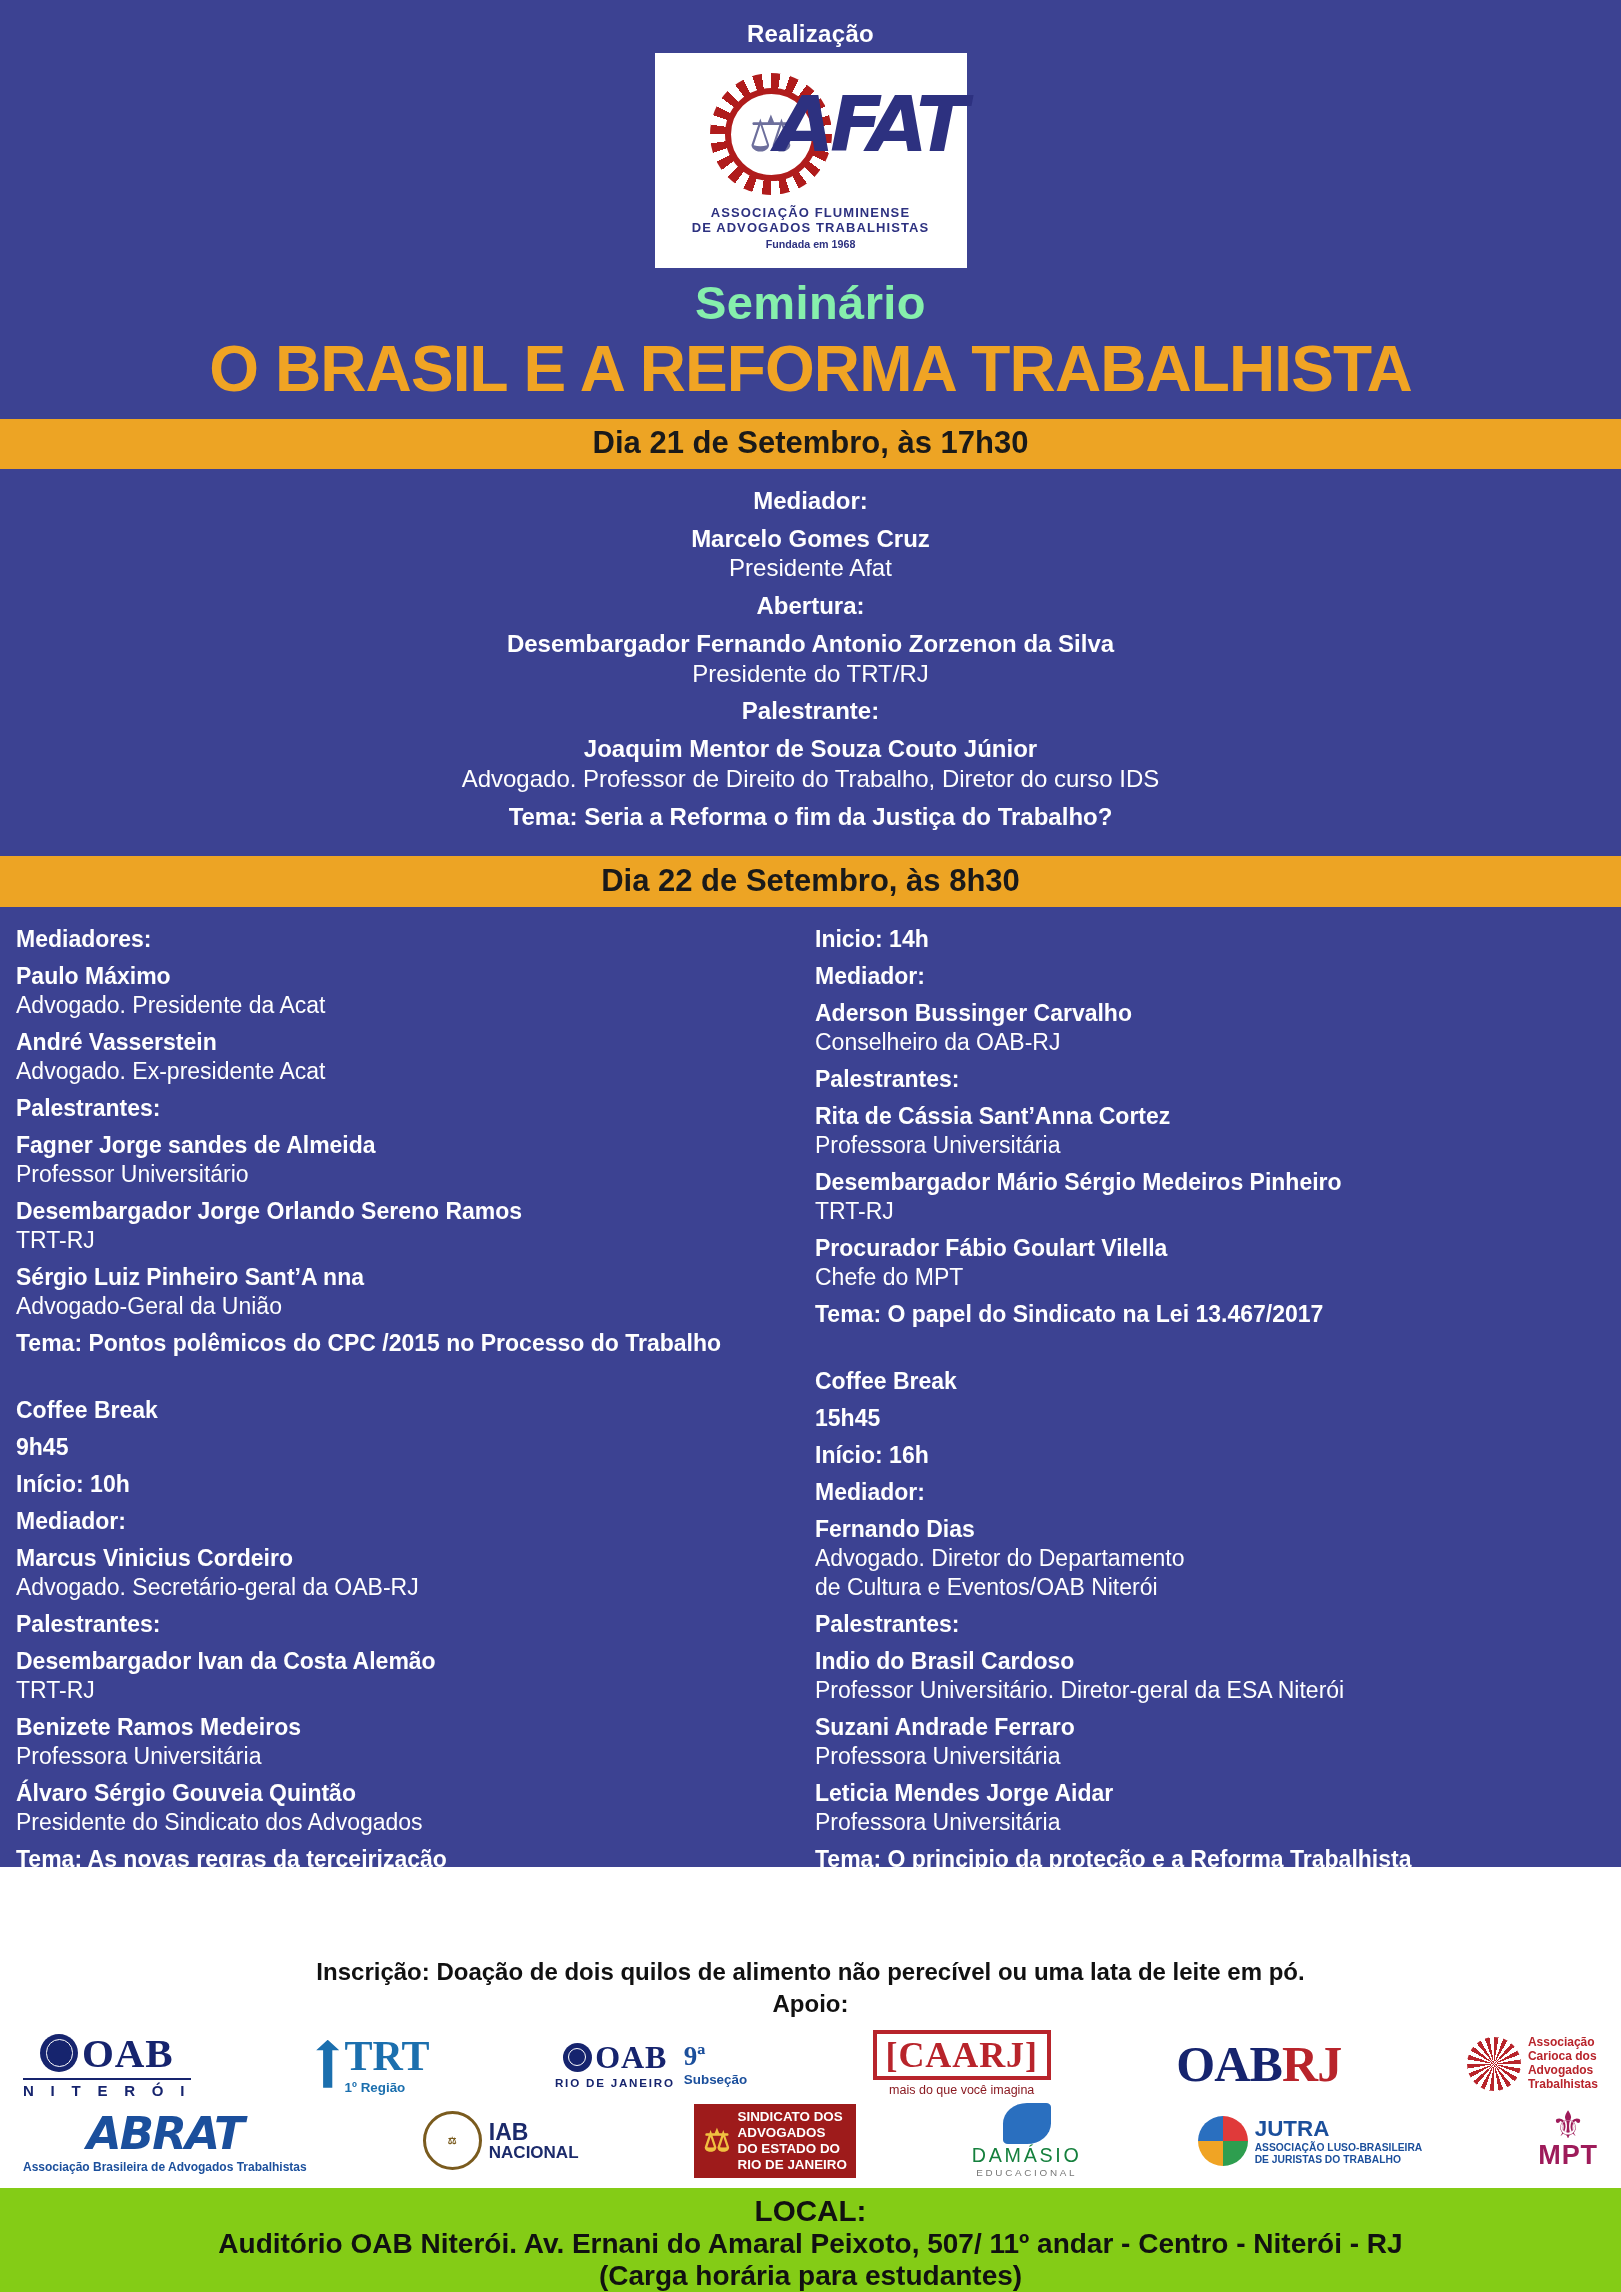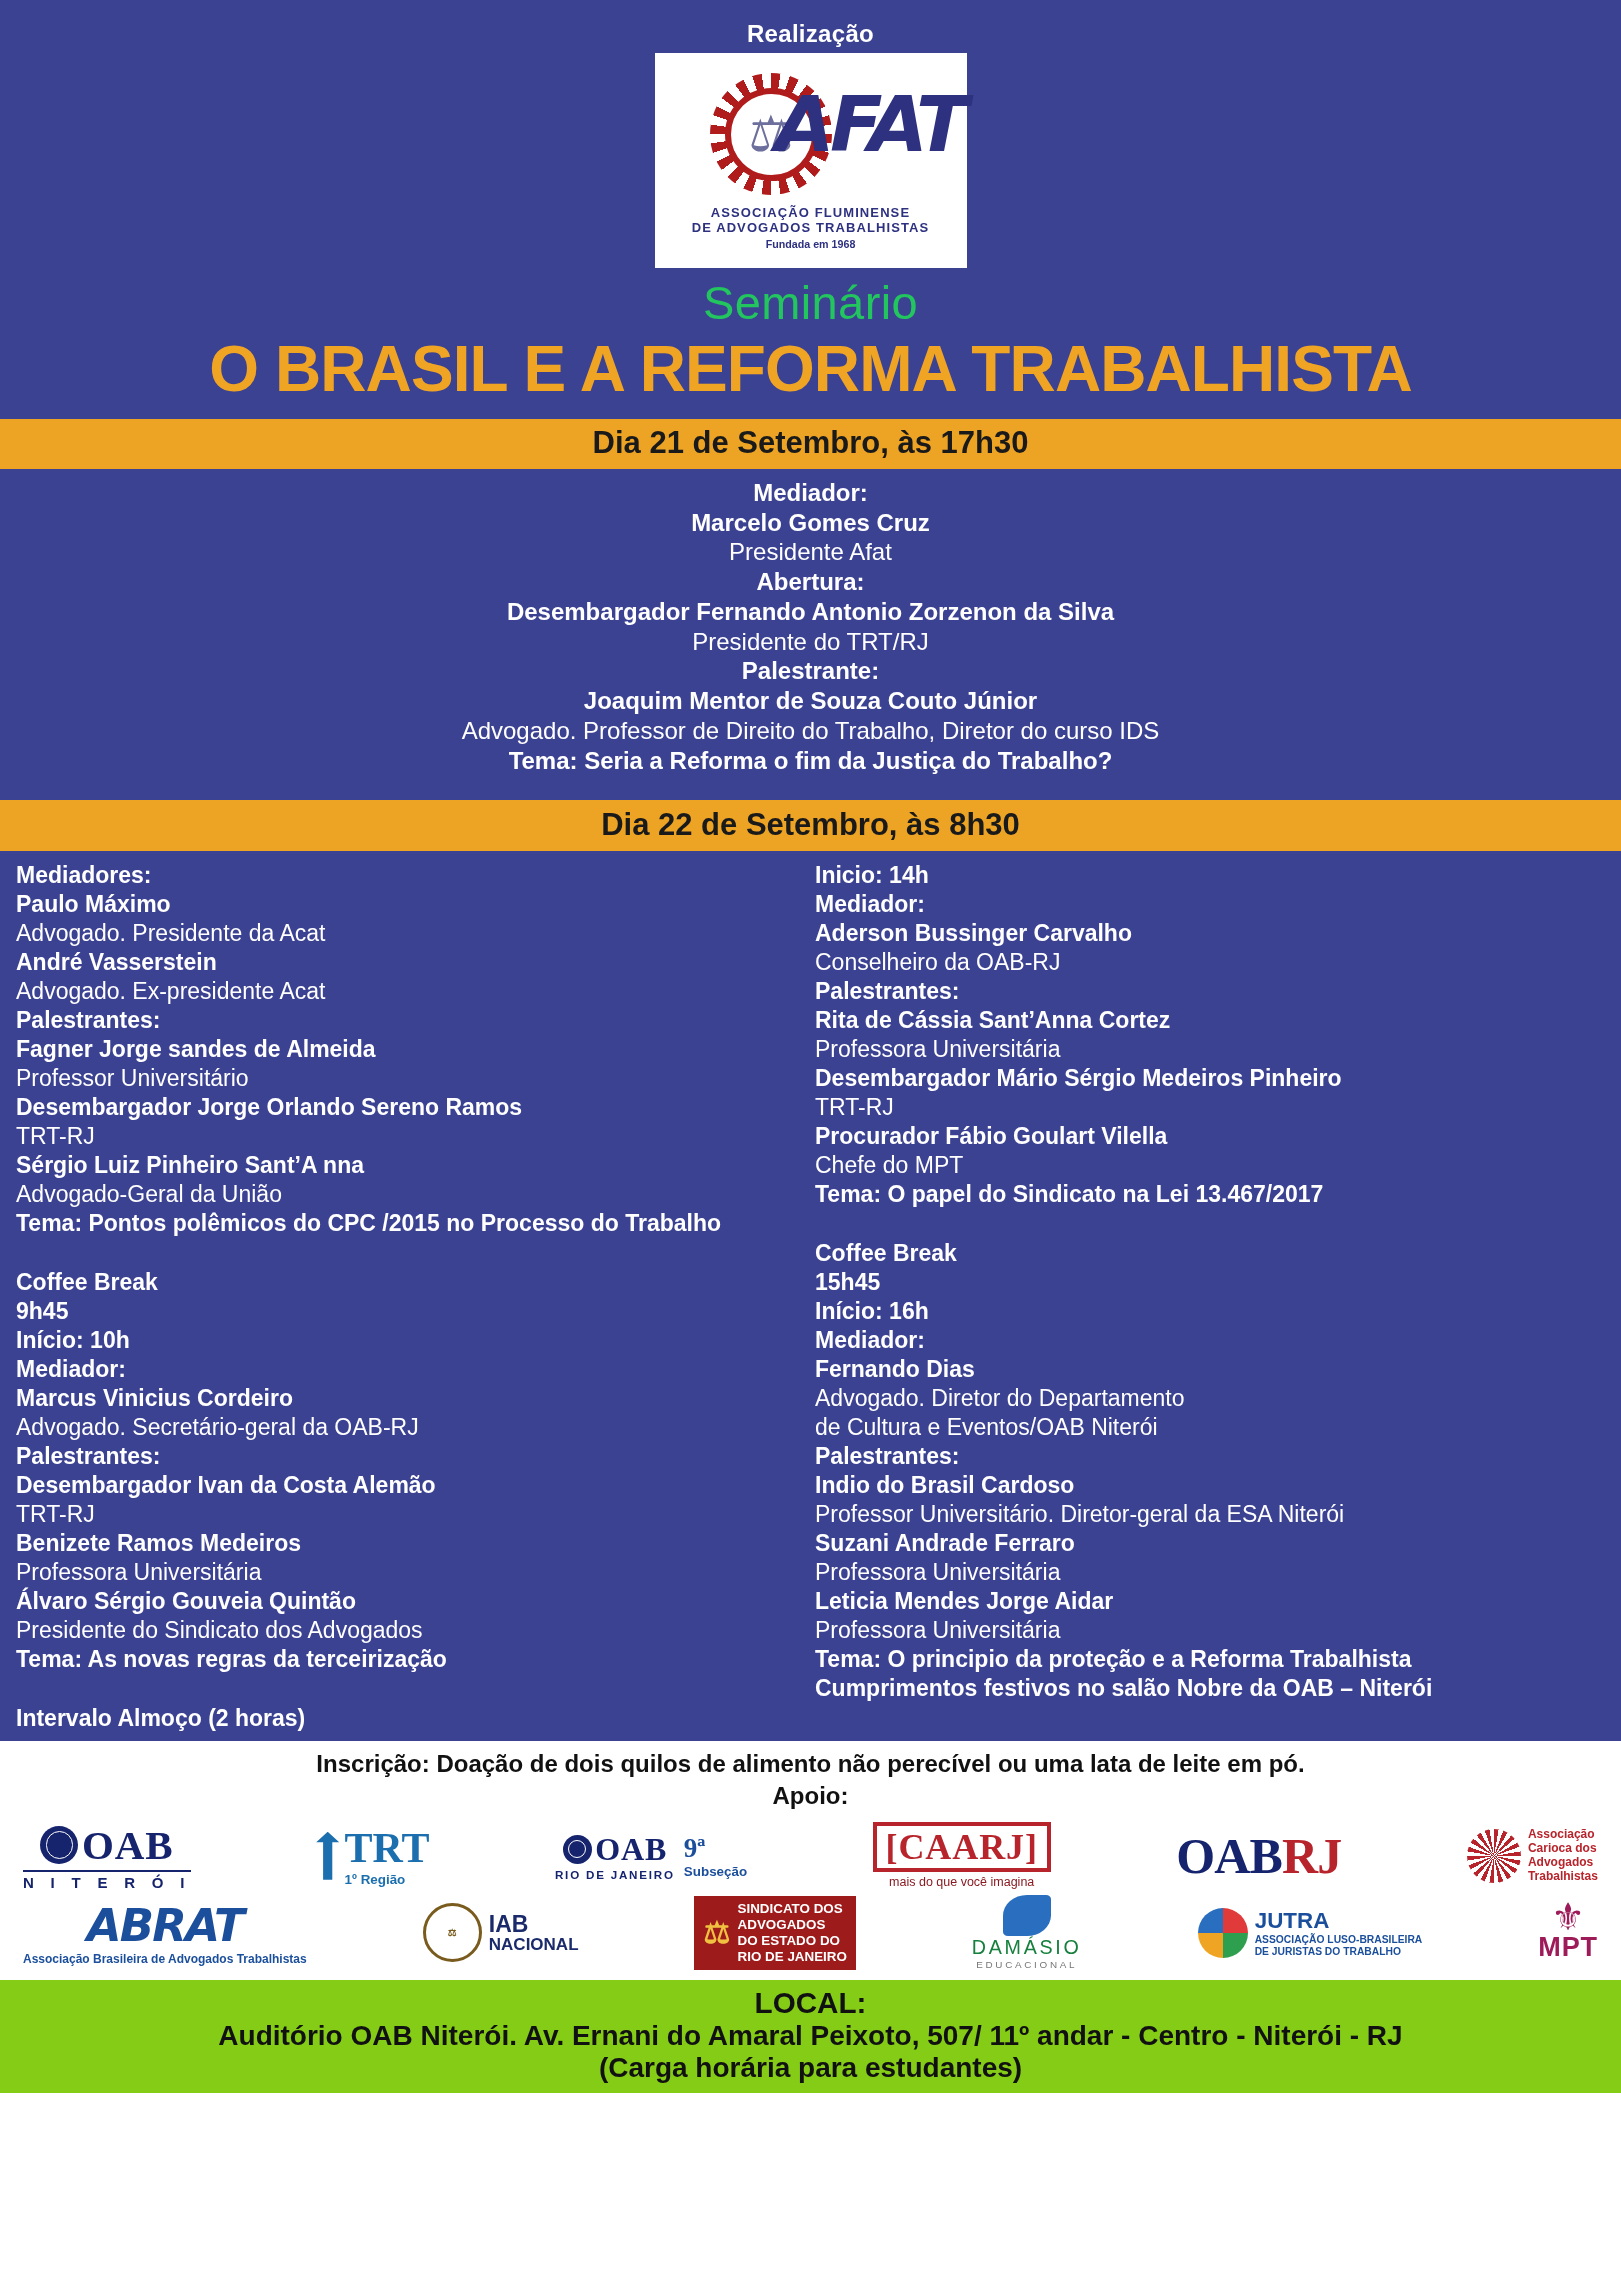--- a/index.html
+++ b/index.html
@@ -98,22 +98,22 @@
   }
   .logo-sub3 {
     font-size: 10.7px;
     font-weight: bold;
     color: #2d3180;
     margin-top: 2.7px;
   }
   .seminario {
     text-align: center;
     font-size: 47px;
-    font-weight: normal;
-    color: #22c55e;
+    font-weight: bold;
+    color: #86efac;
     margin-top: 7.2px;
     letter-spacing: 0.4px;
   }
   .main-title {
     text-align: center;
     font-size: 64px;
     font-weight: bold;
     color: #f0a424;
     letter-spacing: -0.9px;
     margin-top: 1.8px;
@@ -129,21 +129,21 @@
     font-weight: bold;
     padding: 6.3px 0 8px 0;
     margin-top: 12.5px;
   }
 
   
   .day1 {
     text-align: center;
     padding: 9px 0 12.5px 0;
   }
-  .b { font-weight: bold; }
+  .b { font-weight: bold; margin-top: 8px; }
   .l { font-weight: normal; }
   .day1 div { font-size: 24px; line-height: 1.24; }
 
   
   .cols {
     display: flex;
     padding: 10.7px 16px 9px 16px;
     gap: 9px;
   }
   .col {

